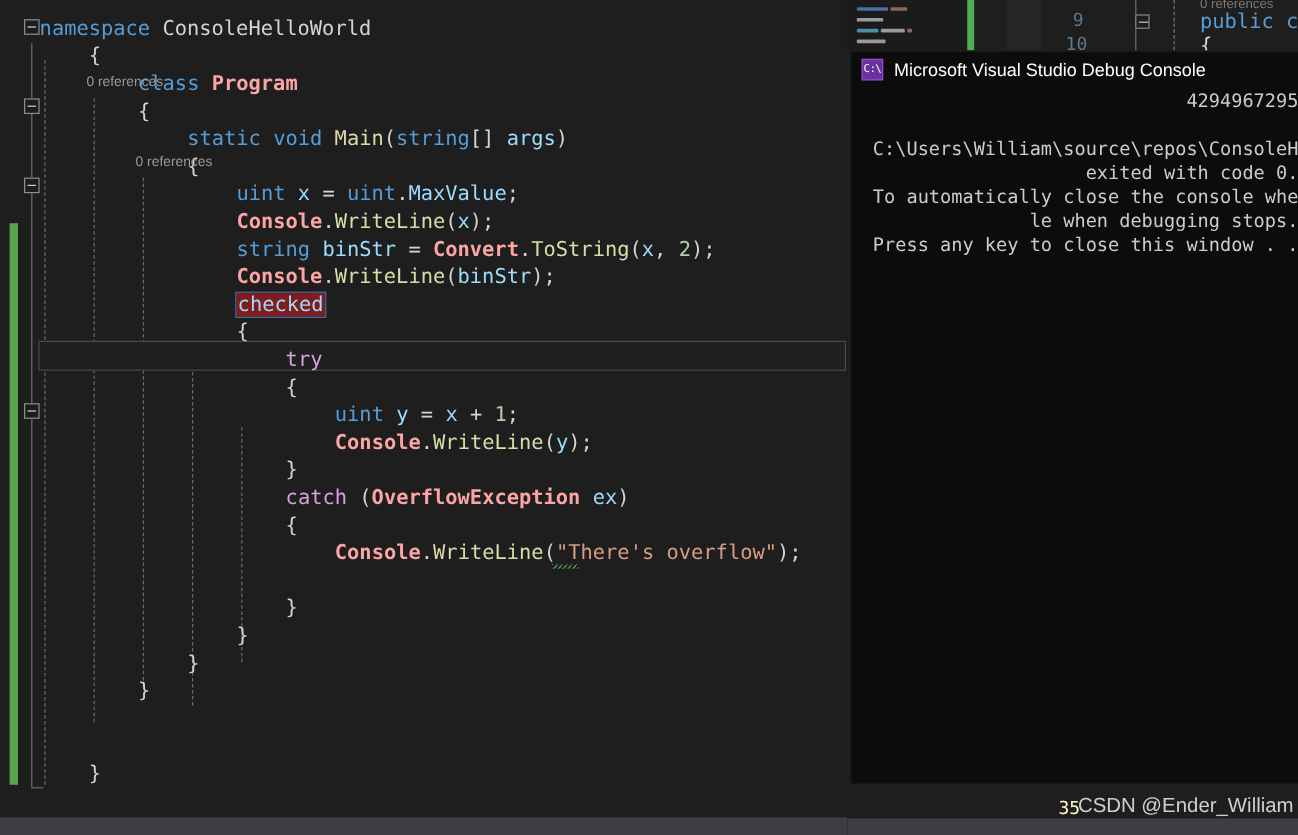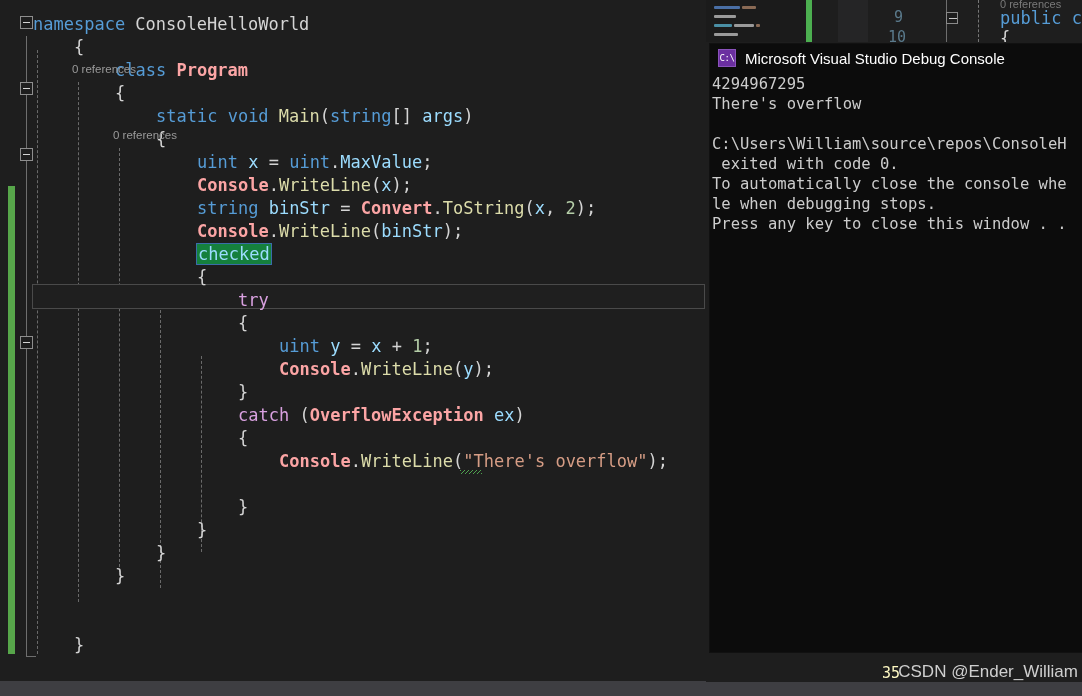--- a/index.html
+++ b/index.html
@@ -48,21 +48,21 @@
   .typ  { color:#fca5a5;font-weight:bold; }  
   .id   { color:#9cdcfe; }  
   .fn   { color:#dcdcaa; }  
   .str  { color:#d69d85; }  
   .num  { color:#b5cea8; }  
   .pl   { color:#d4d4d4; }  
   .brc  { color:#d4d4d4; }  
   .op   { color:#d4d4d4; }
 
   .cur-line-box { position:absolute; border:1px solid #4a4a4a; background:#1f1f1f; }
-  .sel-token { background:#15803d; color:#9cdcfe; padding:0 1px; outline:1px solid #3a6da8; }
+  .sel-token { background:#7f1d1d; color:#9cdcfe; padding:0 1px; outline:1px solid #3a6da8; }
   .squiggle { position:absolute; height:4px;
     background-image: repeating-linear-gradient(135deg, #4ea24e 0 1px, transparent 1px 3px);
     background-size: 4px 4px; }
 
   .ed-hscroll { position:absolute; left:0; bottom:0; width:706px; height:15px; background:#3e3e42; }
   .ed-hthumb { position:absolute; left:0; bottom:0; height:15px; background:#5f5f63; }
 
   
   .console { position:absolute; left:710px; top:44px; width:372px; height:608px;
              background:#0c0c0c; box-shadow:0 0 0 1px #111; }
@@ -70,21 +70,21 @@
                    background:#0c0c0c; display:flex; align-items:center; padding-left:8px; }
   .console-icon { width:18px; height:18px; background:#6b2fa0; display:flex; align-items:center;
                   justify-content:center; border:1px solid #8a52bb; flex:0 0 auto; }
   .console-icon span { font-family:"DejaVu Sans Mono", monospace; font-size:9px; color:#ffffff;
                        letter-spacing:-0.5px; }
   .console-title-text { font-family:"Liberation Sans", sans-serif; font-size:15px; color:#ffffff;
                         margin-left:9px; white-space:nowrap; }
   .console-body { position:absolute; left:0; top:28px; width:372px; height:580px;
                   overflow:hidden; padding:2px 0 0 0; }
   .console-line { font-family:"DejaVu Sans Mono", monospace; font-size:15.5px; line-height:20px;
-                  color:#cccccc; white-space:pre; padding-left:2px; }
+                  color:#cccccc; white-space:pre; padding-left:2px;text-align:right; }
 
   .watermark { position:absolute; right:4px; bottom:14px;
                font-family:"Liberation Sans", sans-serif; font-size:17px; color:#cfcfcf; }
 </style>
 </head>
 <body>
 
 <div id="root">
 
   <div class="bg-window">
@@ -180,21 +180,20 @@
 
   <div class="console">
     <div class="console-title">
       <span class="console-icon">
         <span>C:\</span>
       </span>
       <span class="console-title-text">Microsoft Visual Studio Debug Console</span>
     </div>
     <div class="console-body" id="console-host">
         <div class="console-line">4294967295</div>
-        <div class="console-line">There's overflow</div>
         <div class="console-line">&nbsp;</div>
         <div class="console-line">C:\Users\William\source\repos\ConsoleH</div>
         <div class="console-line"> exited with code 0.</div>
         <div class="console-line">To automatically close the console whe</div>
         <div class="console-line">le when debugging stops.</div>
         <div class="console-line">Press any key to close this window . .</div>
       </div>
   </div>
 
   <div class="watermark">CSDN @Ender_William</div>

